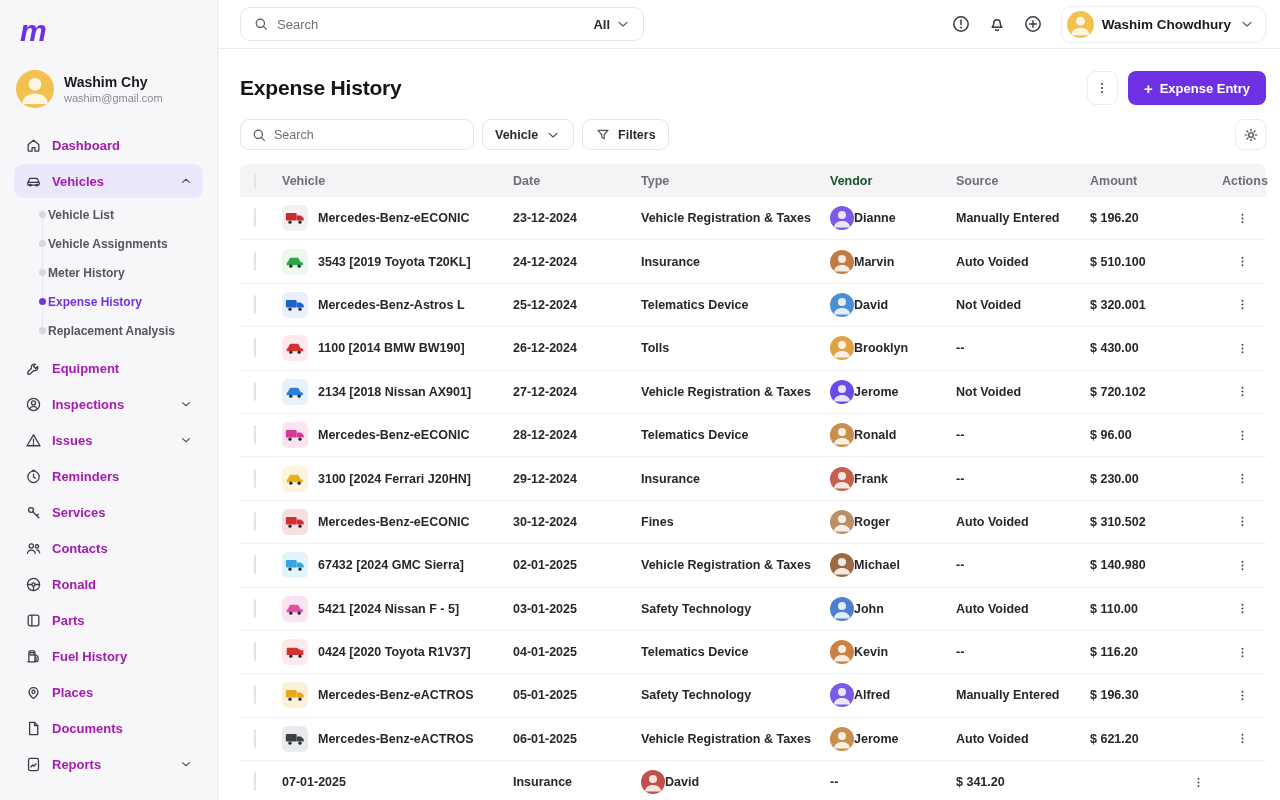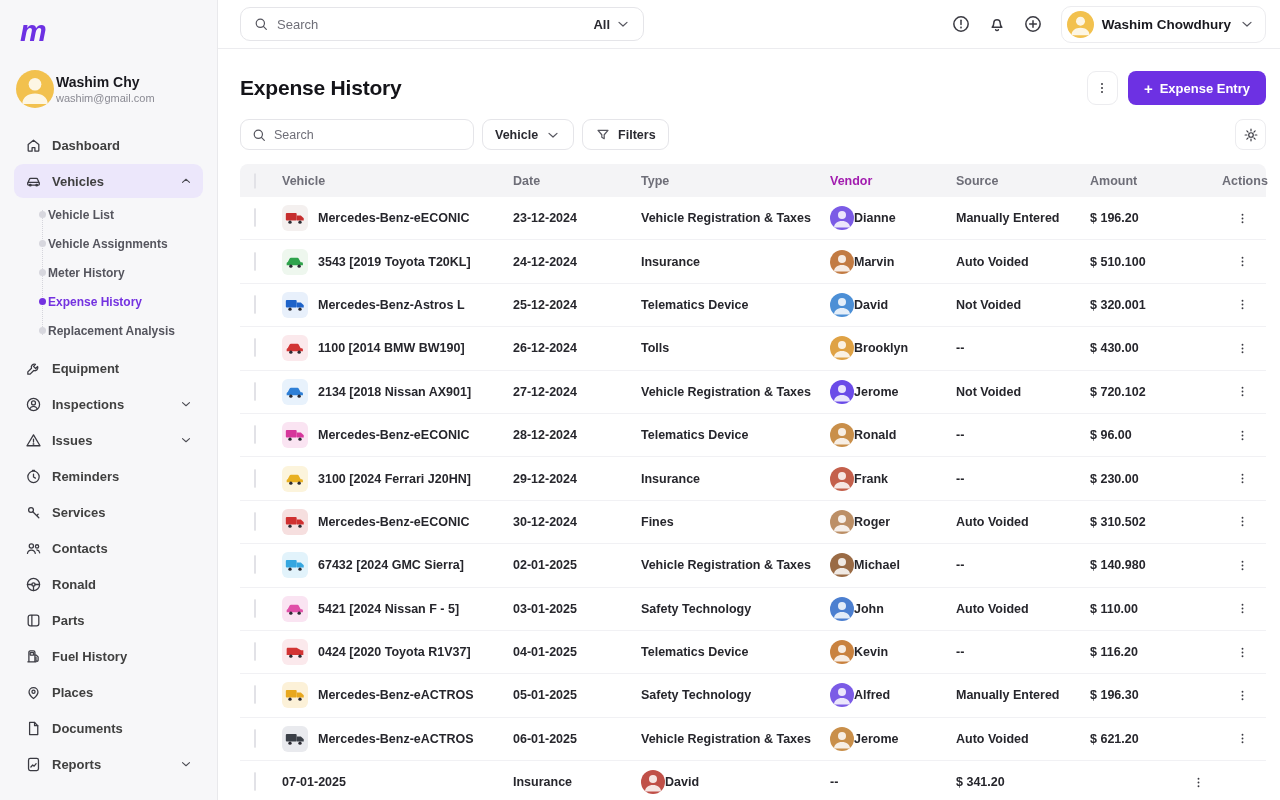--- a/index.html
+++ b/index.html
@@ -5,28 +5,28 @@
   * { margin:0; padding:0; box-sizing:border-box; }
   html,body { width:1280px; height:800px; overflow:hidden; background:#fff;
     font-family:"Liberation Sans", sans-serif; color:#1f1f26; }
   .app { display:flex; width:1280px; height:800px; }
 
   
   .sidebar { width:218px; min-width:218px; height:100%; background:#f7f7f9;
     border-right:1px solid #e9e9ec; padding:14px 14px 10px; overflow:hidden; }
   .logo { font-size:30px; font-weight:800; font-style:italic; color:#6d31e3;
     letter-spacing:-2px; padding-left:6px; cursor:pointer; }
-  .profile { display:flex; align-items:center; gap:2px; margin:22px 2px 20px; cursor:pointer; }
+  .profile { display:flex; align-items:center; gap:10px; margin:22px 2px 20px; cursor:pointer; }
   .avatar { border-radius:50%; position:relative; overflow:hidden; flex:none; }
   .avatar svg { position:absolute; inset:0; width:100%; height:100%; }
   .profile .avatar { width:38px; height:38px; background:#f2c14e; }
   .profile-name { font-size:14px; font-weight:700; color:#19191f; }
   .profile-email { font-size:11px; color:#8a8a93; margin-top:2px; }
   .nav-item { display:flex; align-items:center; gap:10px; height:34px; padding:0 10px;
-    border-radius:9px; font-size:13px; font-weight:600; color:#404040; cursor:pointer; margin-bottom:2px; }
+    border-radius:9px; font-size:13px; font-weight:600; color:#a21caf; cursor:pointer; margin-bottom:2px; }
   .nav-item.active { background:#ece7fb; }
   .nicon { width:18px; height:18px; display:flex; align-items:center; justify-content:center; color:#3a3a42; }
   .nicon svg { width:17px; height:17px; }
   .chev { margin-left:auto; color:#4b4b53; display:flex; }
   .chev svg { width:14px; height:14px; }
   .sub { position:relative; margin:2px 0 6px 25px; }
   .sub::before { content:""; position:absolute; left:3px; top:10px; bottom:10px;
     border-left:1px dotted #d5d5dc; }
   .sub-item { position:relative; display:flex; align-items:center; gap:2px; height:29px;
     font-size:12px; font-weight:700; color:#55555e; cursor:pointer; }
@@ -403,21 +403,21 @@
             </svg>
           </button>
       </div>
 
       <div class="table" id="table">
           <div class="trow thead">
             <span class="chk-cell"><span class="checkbox"></span></span>
             <span class="cell" style="color: rgb(110, 110, 120); font-weight: 600;">Vehicle</span>
             <span class="cell" style="color: rgb(110, 110, 120); font-weight: 600;">Date</span>
             <span class="cell" style="color: rgb(110, 110, 120); font-weight: 600;">Type</span>
-            <span class="cell" style="color: #a21caf; font-weight: 600;">Vendor</span>
+            <span class="cell" style="color: #14532d; font-weight: 600;">Vendor</span>
             <span class="cell" style="color: rgb(110, 110, 120); font-weight: 600;">Source</span>
             <span class="cell" style="color: rgb(110, 110, 120); font-weight: 600;">Amount</span>
             <span class="cell right" style="color: rgb(110, 110, 120); font-weight: 600;">Actions</span>
           </div>
           <div class="trow tbody-row">
             <span class="chk-cell"><span class="checkbox"></span></span>
             <span class="cell veh-cell">
               <span class="veh-thumb" style="background:#f4f0ef">
                 <svg viewBox="0 0 24 16">
                   <rect x="1" y="2" width="13" height="9" rx="1.2" fill="#c62e2e"></rect>

